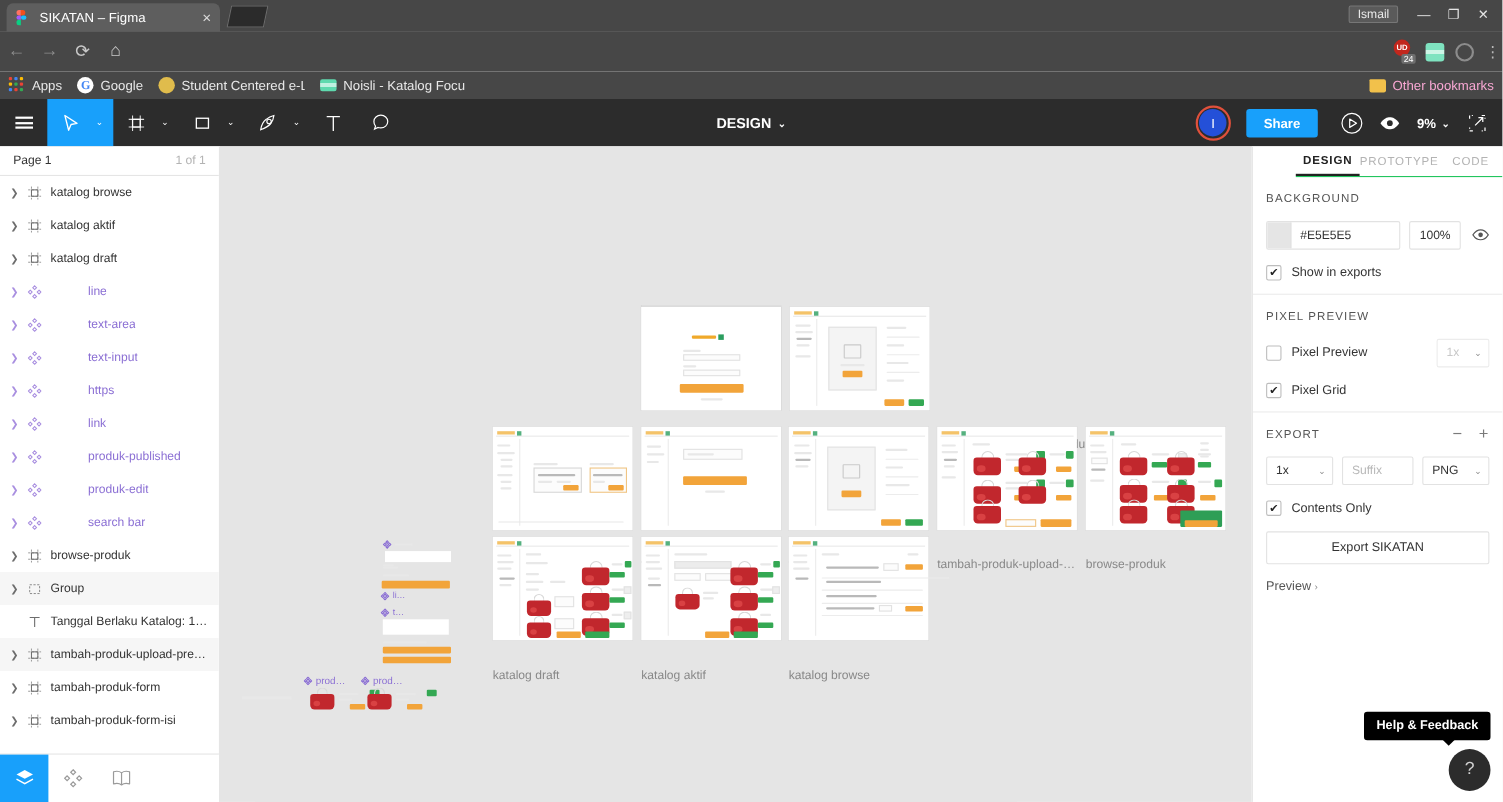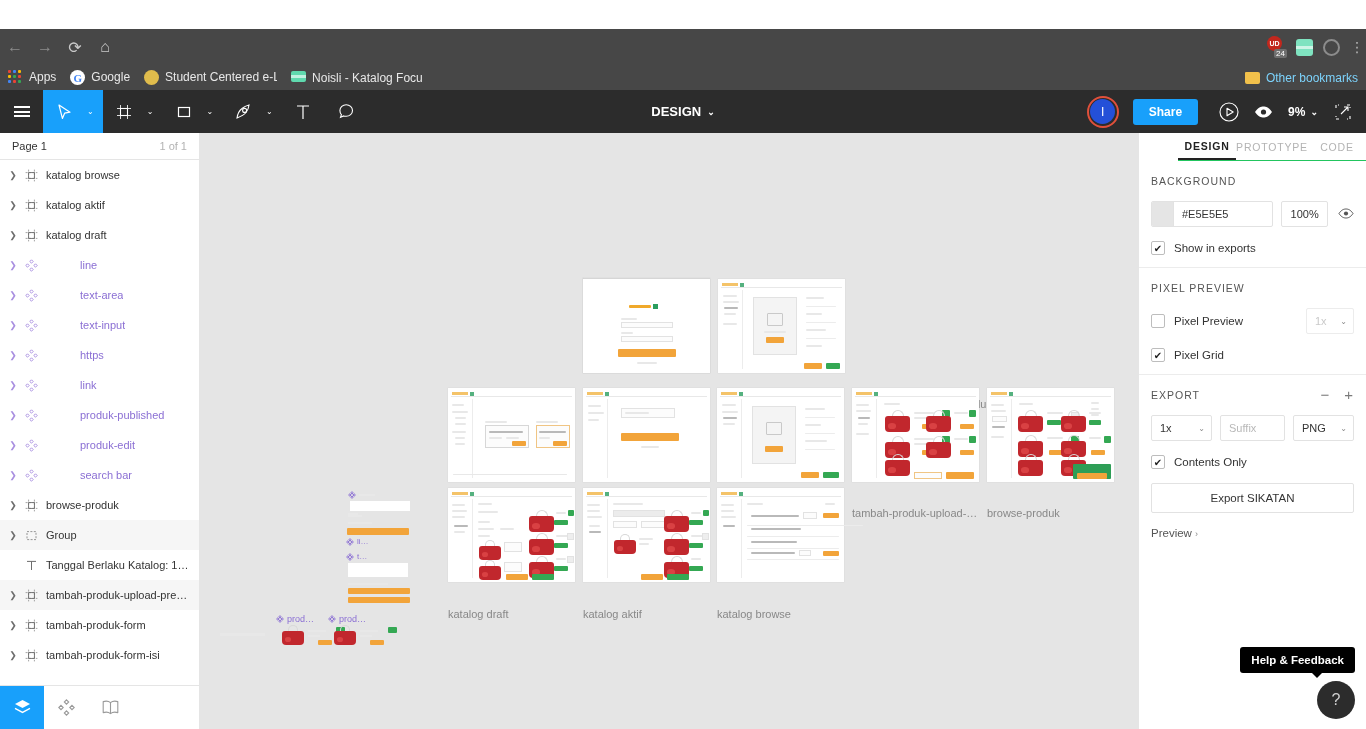--- a/index.html
+++ b/index.html
@@ -75,34 +75,34 @@
                    font-size: 8px; padding: 0 2px; border-radius: 2px; }
   .ext-noisli { width: 17px; height: 17px; border-radius: 3px;
                 background: linear-gradient(180deg,#7fe3c0 0 40%, #cdf5e6 40% 60%, #7fe3c0 60%); cursor: pointer; }
   .ext-grey { width: 17px; height: 17px; border-radius: 50%; border: 2px solid #8c8c8c; cursor: pointer; }
   .ext-menu { color: #b9b9b9; font-size: 14px; letter-spacing: 0; cursor: pointer; width: 8px; text-align: center; }
 
   .chrome-bookmarks {
     position: absolute; top: 65px; left: 0; width: 1366px; height: 25px;
     background: #474747; display: flex; align-items: center; padding-left: 8px;
   }
-  .bm { display: flex; align-items: flex-start; color: #e8e8e8; font-size: 12px; margin-right: 14px;
+  .bm { display: flex; align-items: center; color: #e8e8e8; font-size: 12px; margin-right: 14px;
         white-space: nowrap; cursor: pointer; }
   .bm-ico { width: 15px; height: 15px; margin-right: 6px; flex: 0 0 15px; }
   .apps-grid { display: grid; grid-template-columns: repeat(3, 3px); grid-template-rows: repeat(3, 3px);
                gap: 2px; width: 13px; }
   .apps-grid i { display: block; width: 3px; height: 3px; border-radius: 1px; }
   .g-ico { width: 15px; height: 15px; border-radius: 50%; background: #fff; color: #4285f4;
            font-size: 11px; font-weight: bold; display: flex; align-items: center; justify-content: center;
            font-family: "Liberation Serif", serif; }
   .unpad-ico { width: 15px; height: 15px; border-radius: 50%; background: #e0bc4c; }
   .noisli-ico { width: 15px; height: 11px; border-radius: 2px;
                 background: linear-gradient(180deg,#5fd9ae 0 35%, #bff1e0 35% 62%, #5fd9ae 62%); }
   .bm-clip { max-width: 112px; overflow: hidden; text-overflow: clip; }
-  .other-bm { position: absolute; right: 8px; display: flex; align-items: center; color: #7dd3fc; font-size: 12px; cursor: pointer; padding-left: 12px; }
+  .other-bm { position: absolute; right: 8px; display: flex; align-items: center; color: #f9a8d4; font-size: 12px; cursor: pointer; padding-left: 12px; }
   .folder-ico { width: 15px; height: 12px; background: #f2c14b; border-radius: 1px 2px 2px 2px; margin-right: 6px; }
 
   
   .fig-toolbar {
     position: absolute; top: 90px; left: 0; width: 1366px; height: 43px;
     background: #2c2c2c; display: flex; align-items: center;
   }
   .tb-btn { height: 43px; min-width: 43px; display: flex; align-items: center; justify-content: center;
             color: #ffffff; cursor: pointer; position: relative; }
   .tb-group { display: flex; align-items: center; height: 43px; cursor: pointer; }
@@ -230,20 +230,40 @@
     position: absolute; right: 11px; bottom: 10px; width: 38px; height: 38px; border-radius: 50%;
     background: #2c2c2c; color: #d0d0d0; font-size: 16px;
     display: flex; align-items: center; justify-content: center; cursor: pointer;
   }
 </style>
 </head>
 <body>
 
 <div id="app">
 
+  <div class="chrome-tabstrip">
+    <div class="tab">
+      <span class="tab-favicon">
+        <i class="fg2"></i>
+          <i class="fg1"></i>
+          <i class="fg3"></i>
+          <i class="fg4"></i>
+          <i class="fg5"></i>
+      </span>
+      <span class="tab-title">SIKATAN – Figma</span>
+      <span class="tab-close">×</span>
+    </div>
+    <div class="newtab-ghost"></div>
+    <div class="winbtns">
+      <span class="user-chip">Ismail</span>
+      <span class="winbtn">—</span>
+      <span class="winbtn">❐</span>
+      <span class="winbtn close">✕</span>
+    </div>
+  </div>
 
   <div class="chrome-toolbar">
     <span class="navbtn">←</span>
     <span class="navbtn">→</span>
     <span class="navbtn active">⟳</span>
     <span class="navbtn active">⌂</span>
 
 
     <div class="ext-icons">
       <span class="ext-ud">

